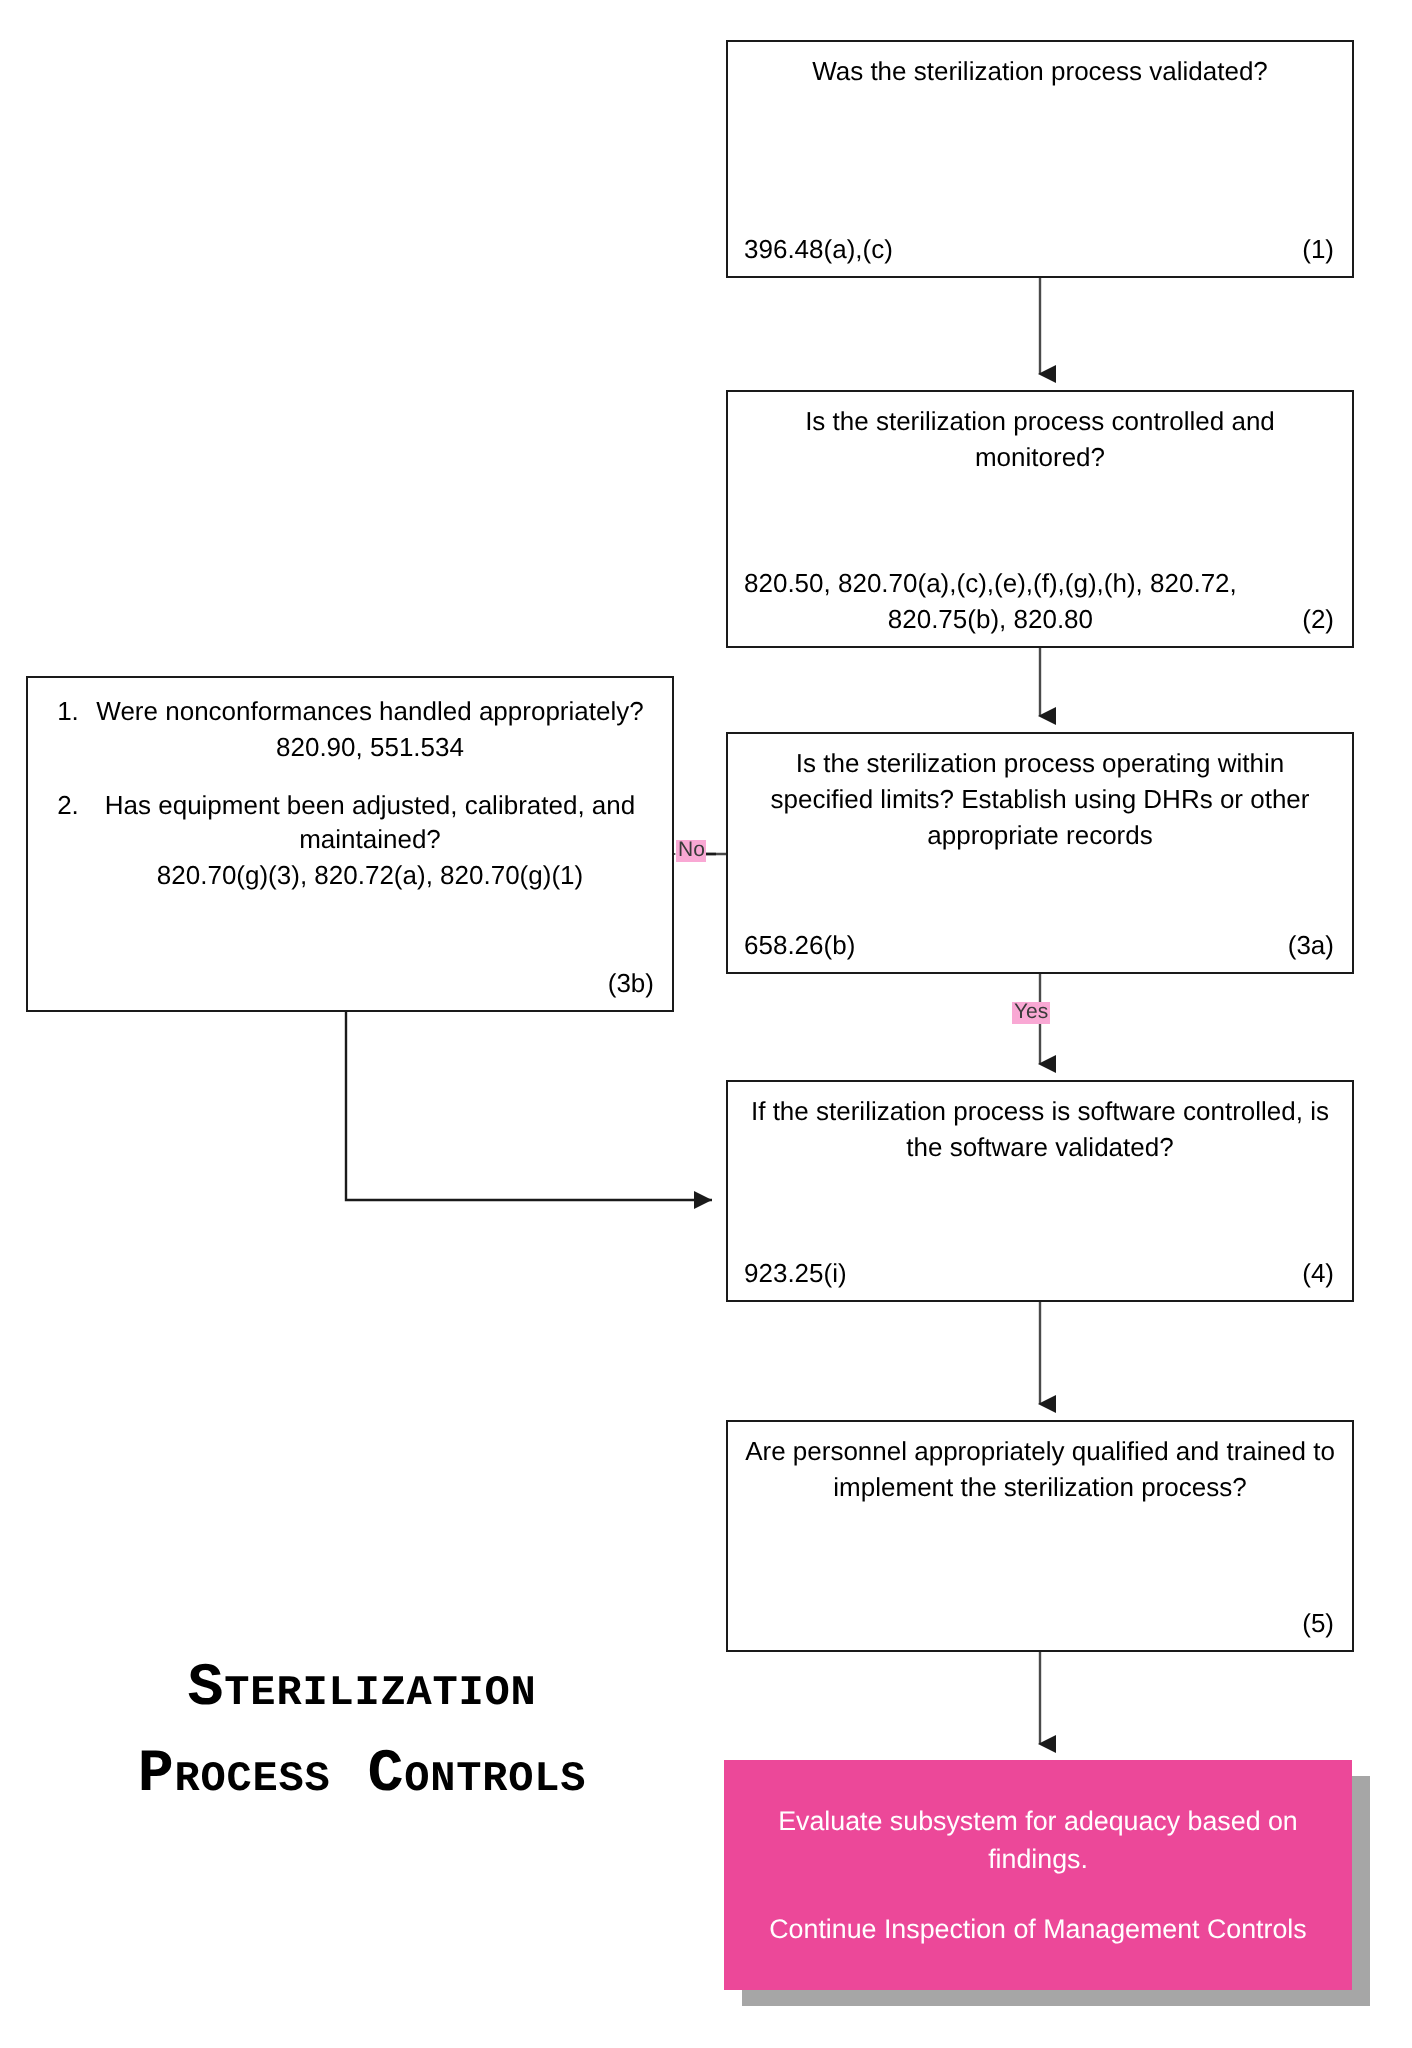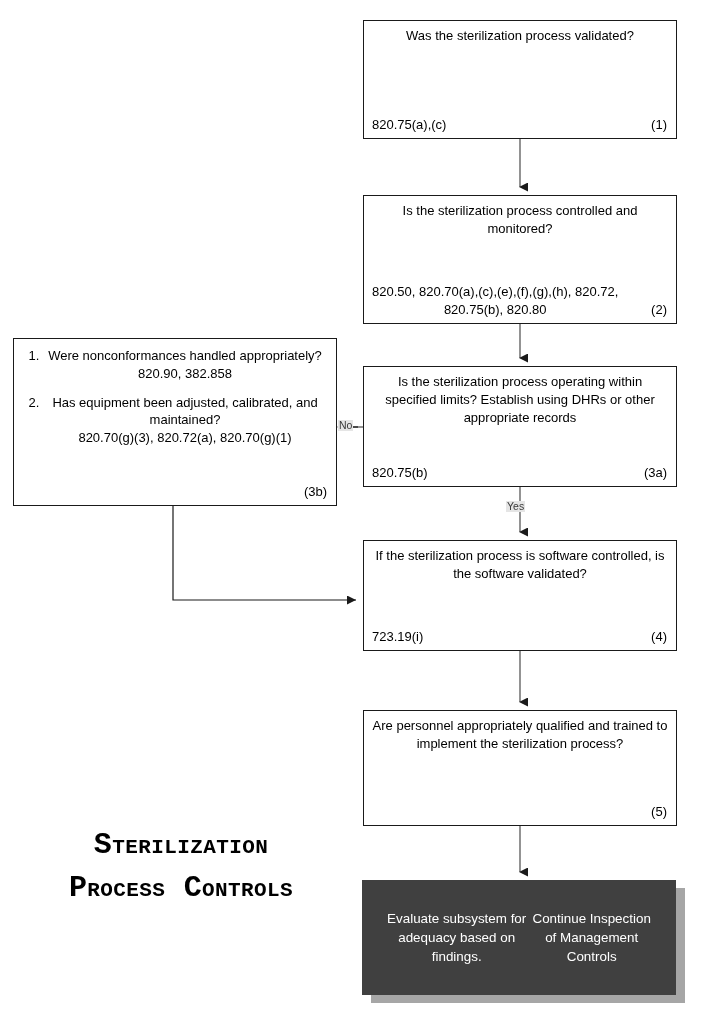--- a/index.html
+++ b/index.html
@@ -67,28 +67,28 @@
   #navy-shadow {
     position: absolute;
     left: 371px; top: 888px;
     width: 314px; height: 115px;
     background: #a6a6a6;
   }
   #navy {
     position: absolute;
     left: 362px; top: 880px;
     width: 314px; height: 115px;
-    background: #404040;
+    background: #ec4899;
     color: #ffffff;
     font-family: "Liberation Sans", sans-serif;
     font-size: 13.4px;
     line-height: 1.42;
     text-align: center;
     display: flex;
-    flex-direction: row;
+    flex-direction: column;
     justify-content: center;
     align-items: center;
     padding: 0 22px;
     box-sizing: border-box;
   }
   #navy .line { white-space: pre-line; display: block; }
   #navy .gap { height: 15px; }
 
   
   #title {
@@ -106,21 +106,21 @@
     color: #000000;
   }
   #title .tline { display: block; white-space: nowrap; }
 
   
   .edgelabel {
     position: absolute;
     font-family: "Liberation Sans", sans-serif;
     font-size: 10.5px;
     color: #3a3a3a;
-    background: #e5e5e5;
+    background: #f9a8d4;
     padding: 0 1px;
     line-height: 1;
   }
   #label-no  { left: 338px; top: 420px; }
   #label-yes { left: 506px; top: 501px; }
 </style>
 </head>
 <body>
 
 <svg id="canvas" width="706" height="1024" viewBox="0 0 706 1024">
@@ -147,52 +147,52 @@
 
   <polyline points="173,506 173,600 356,600" fill="none" stroke="#1a1a1a" stroke-width="1.2" marker-end="url(#arrowRight)"></polyline>
 
   <line x1="520" y1="651" x2="520" y2="702" stroke="#4a4a4a" stroke-width="1.2" marker-end="url(#arrowDown)"></line>
 
   <line x1="520" y1="826" x2="520" y2="872" stroke="#4a4a4a" stroke-width="1.2" marker-end="url(#arrowDown)"></line>
 </svg>
 
 <div class="box" id="box1">
   <span class="qtext">Was the sterilization process validated?</span>
-  <span class="cite">820.75(a),(c)</span>
+  <span class="cite">396.48(a),(c)</span>
   <span class="tag">(1)</span>
 </div>
 
 <div class="box" id="box2">
   <span class="qtext">Is the sterilization process controlled and monitored?</span>
   <span class="cite">820.50, 820.70(a),(c),(e),(f),(g),(h), 820.72,
 820.75(b), 820.80</span>
   <span class="tag">(2)</span>
 </div>
 
 <div class="box" id="box3a">
   <span class="qtext">Is the sterilization process operating within specified limits?  Establish using DHRs or other appropriate records</span>
-  <span class="cite">820.75(b)</span>
+  <span class="cite">658.26(b)</span>
   <span class="tag">(3a)</span>
 </div>
 
 <div class="box listbox" id="box3b">
   <div class="litem">
     <span class="lnum">1.</span>
-    <span class="lbody"><span>Were nonconformances handled appropriately?</span><br><span>820.90, 382.858</span></span>
+    <span class="lbody"><span>Were nonconformances handled appropriately?</span><br><span>820.90, 551.534</span></span>
   </div>
   <div class="litem">
     <span class="lnum">2.</span>
     <span class="lbody"><span>Has equipment been adjusted, calibrated, and maintained?</span><br><span>820.70(g)(3), 820.72(a), 820.70(g)(1)</span></span>
   </div>
   <span class="tag">(3b)</span>
 </div>
 
 <div class="box" id="box4">
   <span class="qtext">If the sterilization process is software controlled, is the software validated?</span>
-  <span class="cite">723.19(i)</span>
+  <span class="cite">923.25(i)</span>
   <span class="tag">(4)</span>
 </div>
 
 <div class="box" id="box5">
   <span class="qtext">Are personnel appropriately qualified and trained to implement the sterilization process?</span>
   <span class="tag">(5)</span>
 </div>
 
 <span class="edgelabel" id="label-no">No</span>
 <span class="edgelabel" id="label-yes">Yes</span>

